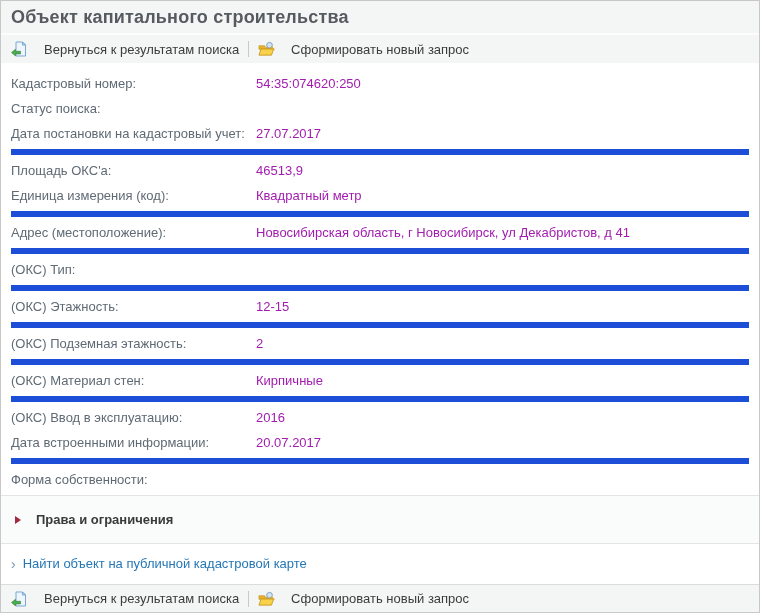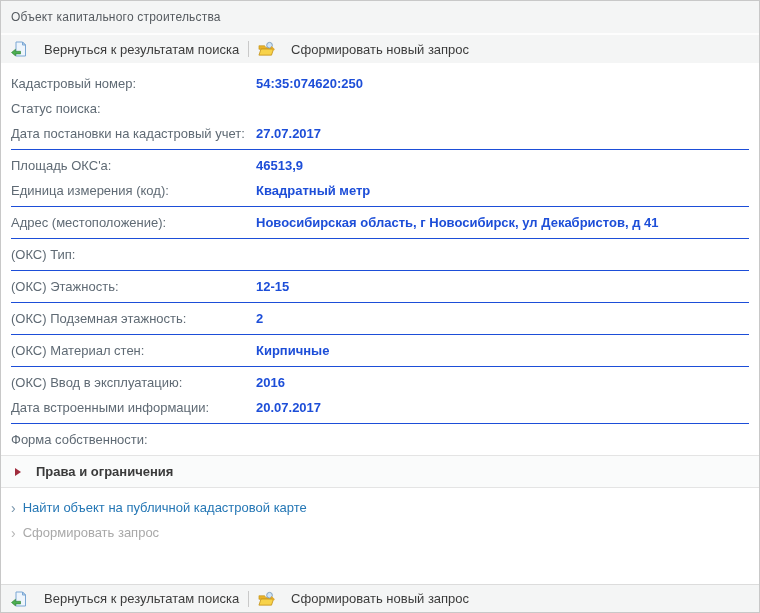--- a/index.html
+++ b/index.html
@@ -17,21 +17,21 @@
   }
   
   .header {
     height:34px; flex:0 0 34px;
     background:#f4f5f5;
     border-bottom:2px solid #fdfdfd;
     display:flex; align-items:center;
     padding:0 10px;
   }
   .header h1 {
-    font-size:12px; font-weight:400; color:#565b60;
+    font-size:18px; font-weight:700; color:#565b60;
     letter-spacing:.2px;
   }
   
   .toolbar {
     height:28px; flex:0 0 28px;
     background:#f4f5f5;
     display:flex; align-items:center;
     padding:0 10px;
   }
   .toolbar-bottom { border-top:1px solid #dcdcdc; }
@@ -42,32 +42,32 @@
   .tb-sep {
     width:1px; height:16px; background:#c9c9c9;
     margin:0 9px;
   }
   .icon16 { width:17px; height:16px; display:inline-block; flex:0 0 auto; }
   
   .content {
     flex:1 1 auto; background:#fff;
     padding:5px 10px 0 10px; overflow:hidden;
   }
-  .group { border-bottom:1px solid #1d4ed8; padding:3px 0; }
+  .group { border-bottom:6px solid #1d4ed8; padding:3px 0; }
   .group.no-border { border-bottom:none; }
   .field-row { display:flex; padding:3px 0; line-height:19px; }
   .field-label { flex:0 0 245px; color:#5f6a74; }
-  .field-value { flex:1 1 auto; font-weight:bold; color:#1d4ed8; padding-right:28px; }
+  .field-value { flex:1 1 auto; font-weight:normal; color:#a21caf; padding-right:28px; }
   
   .rights-band {
     margin:0 -10px;
     background:#fafbfb;
     border-top:1px solid #e4e4e4;
     border-bottom:1px solid #e4e4e4;
-    height:33px;
+    height:49px;
     display:flex; align-items:center;
     padding:0 14px; cursor:pointer;
   }
   .tri-right {
     width:0; height:0; flex:0 0 auto;
     border-left:6px solid #a02c3d;
     border-top:4px solid transparent;
     border-bottom:4px solid transparent;
     margin-right:15px;
   }

